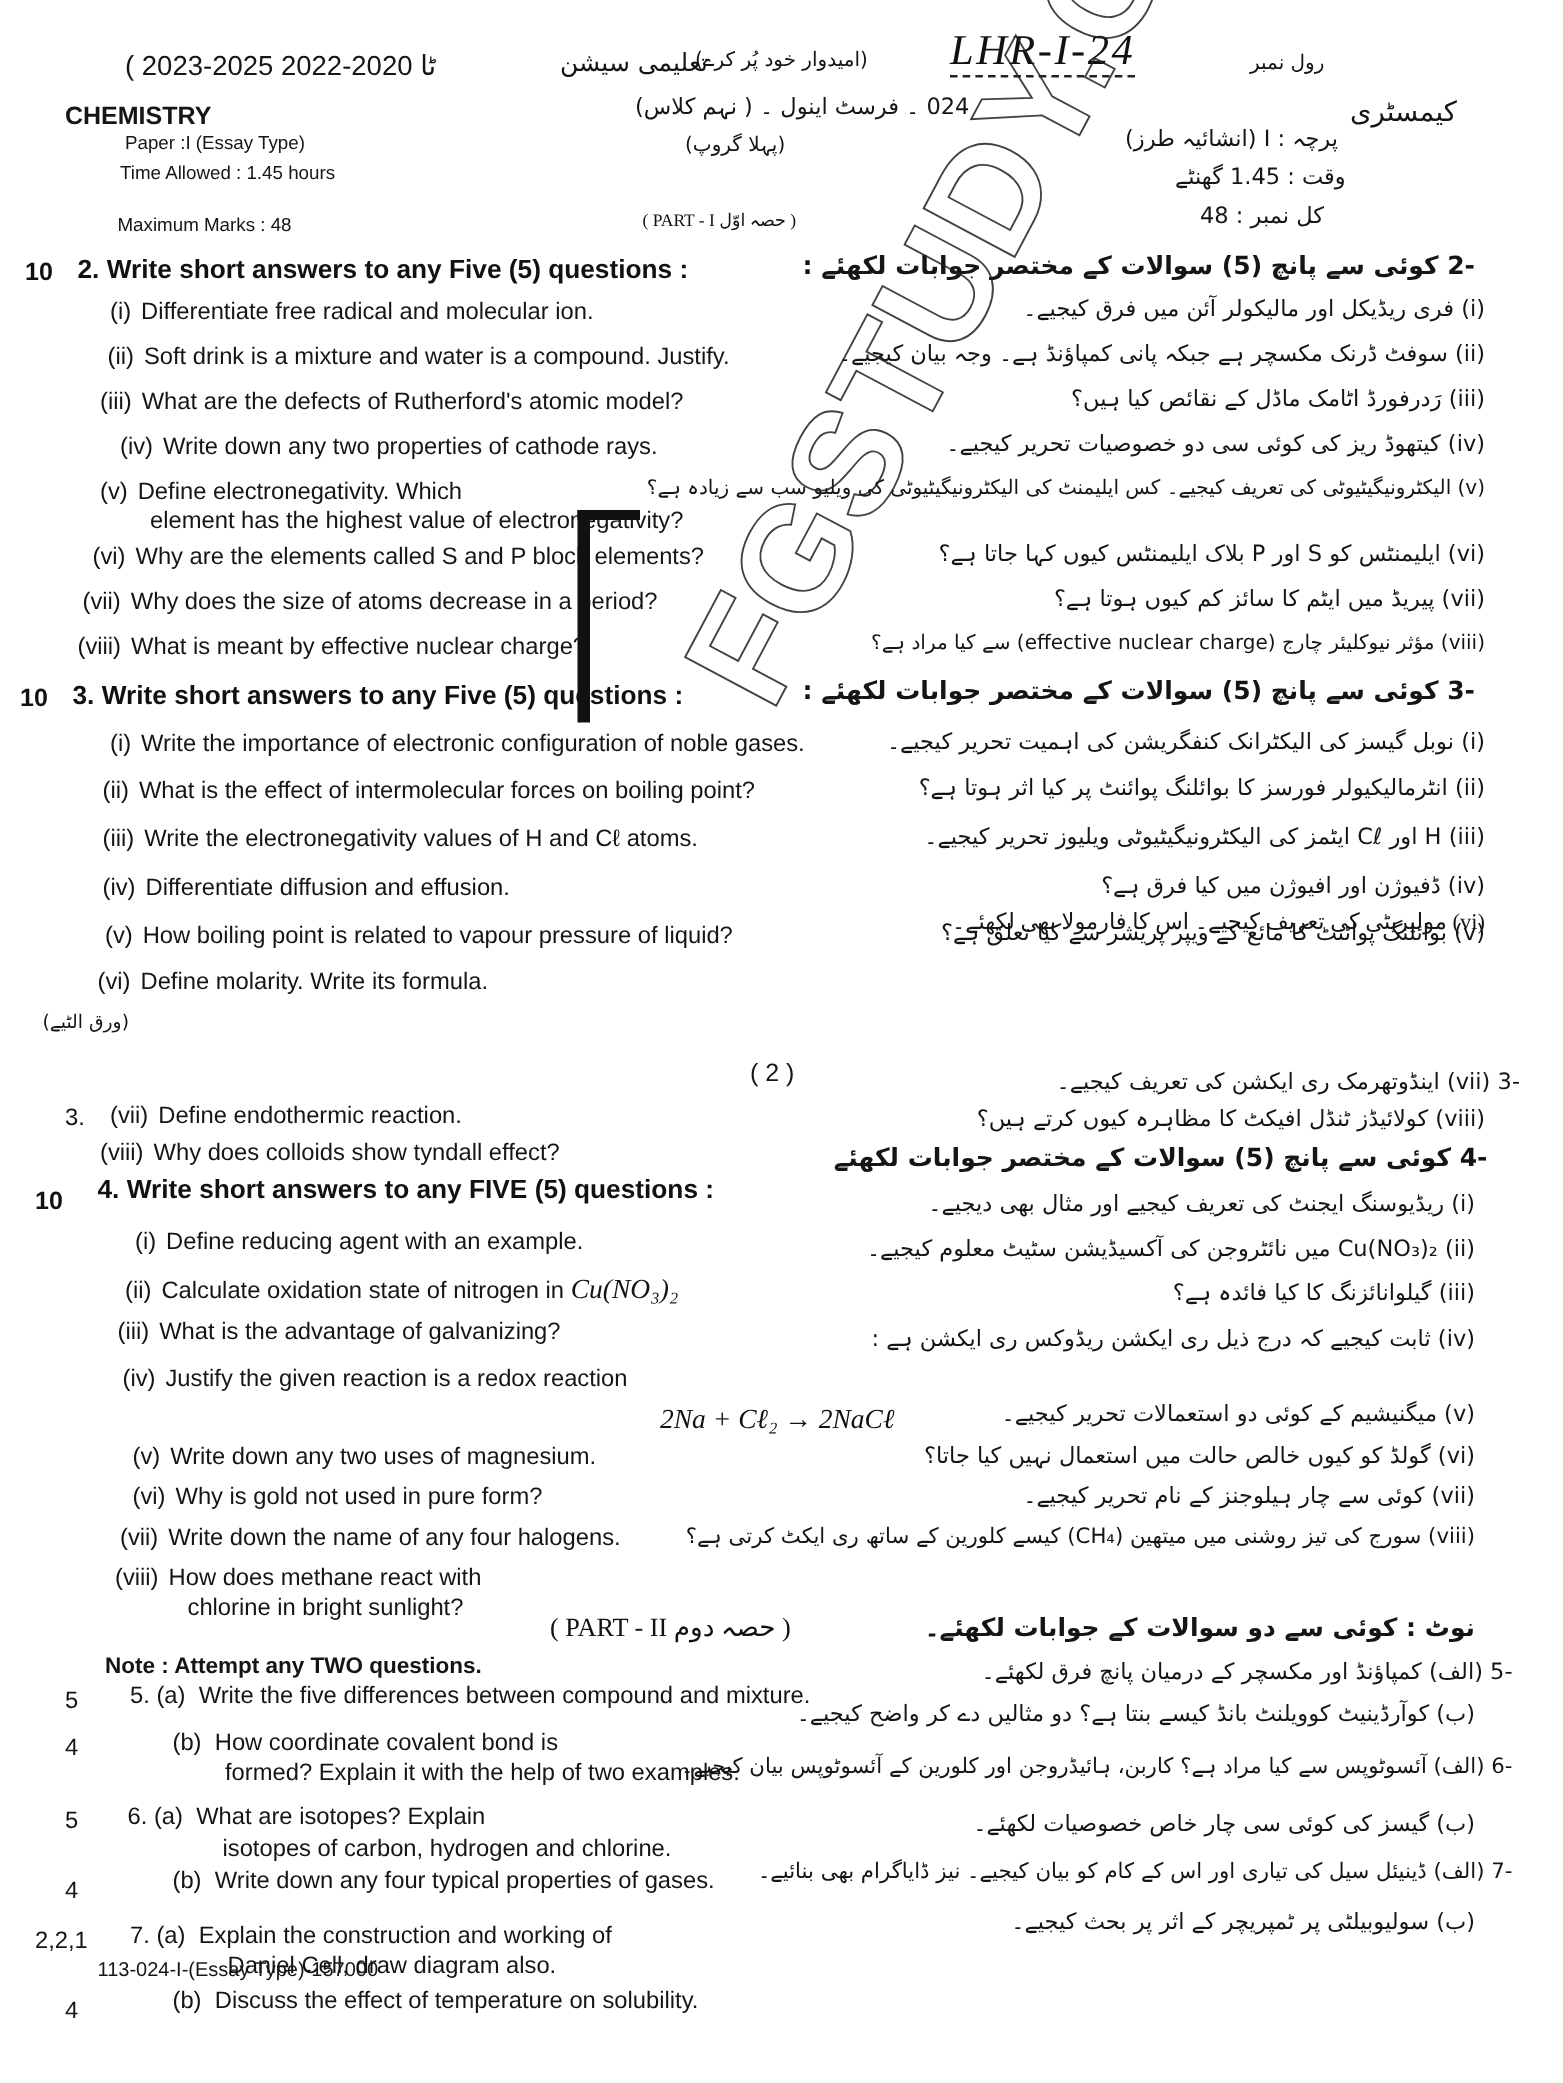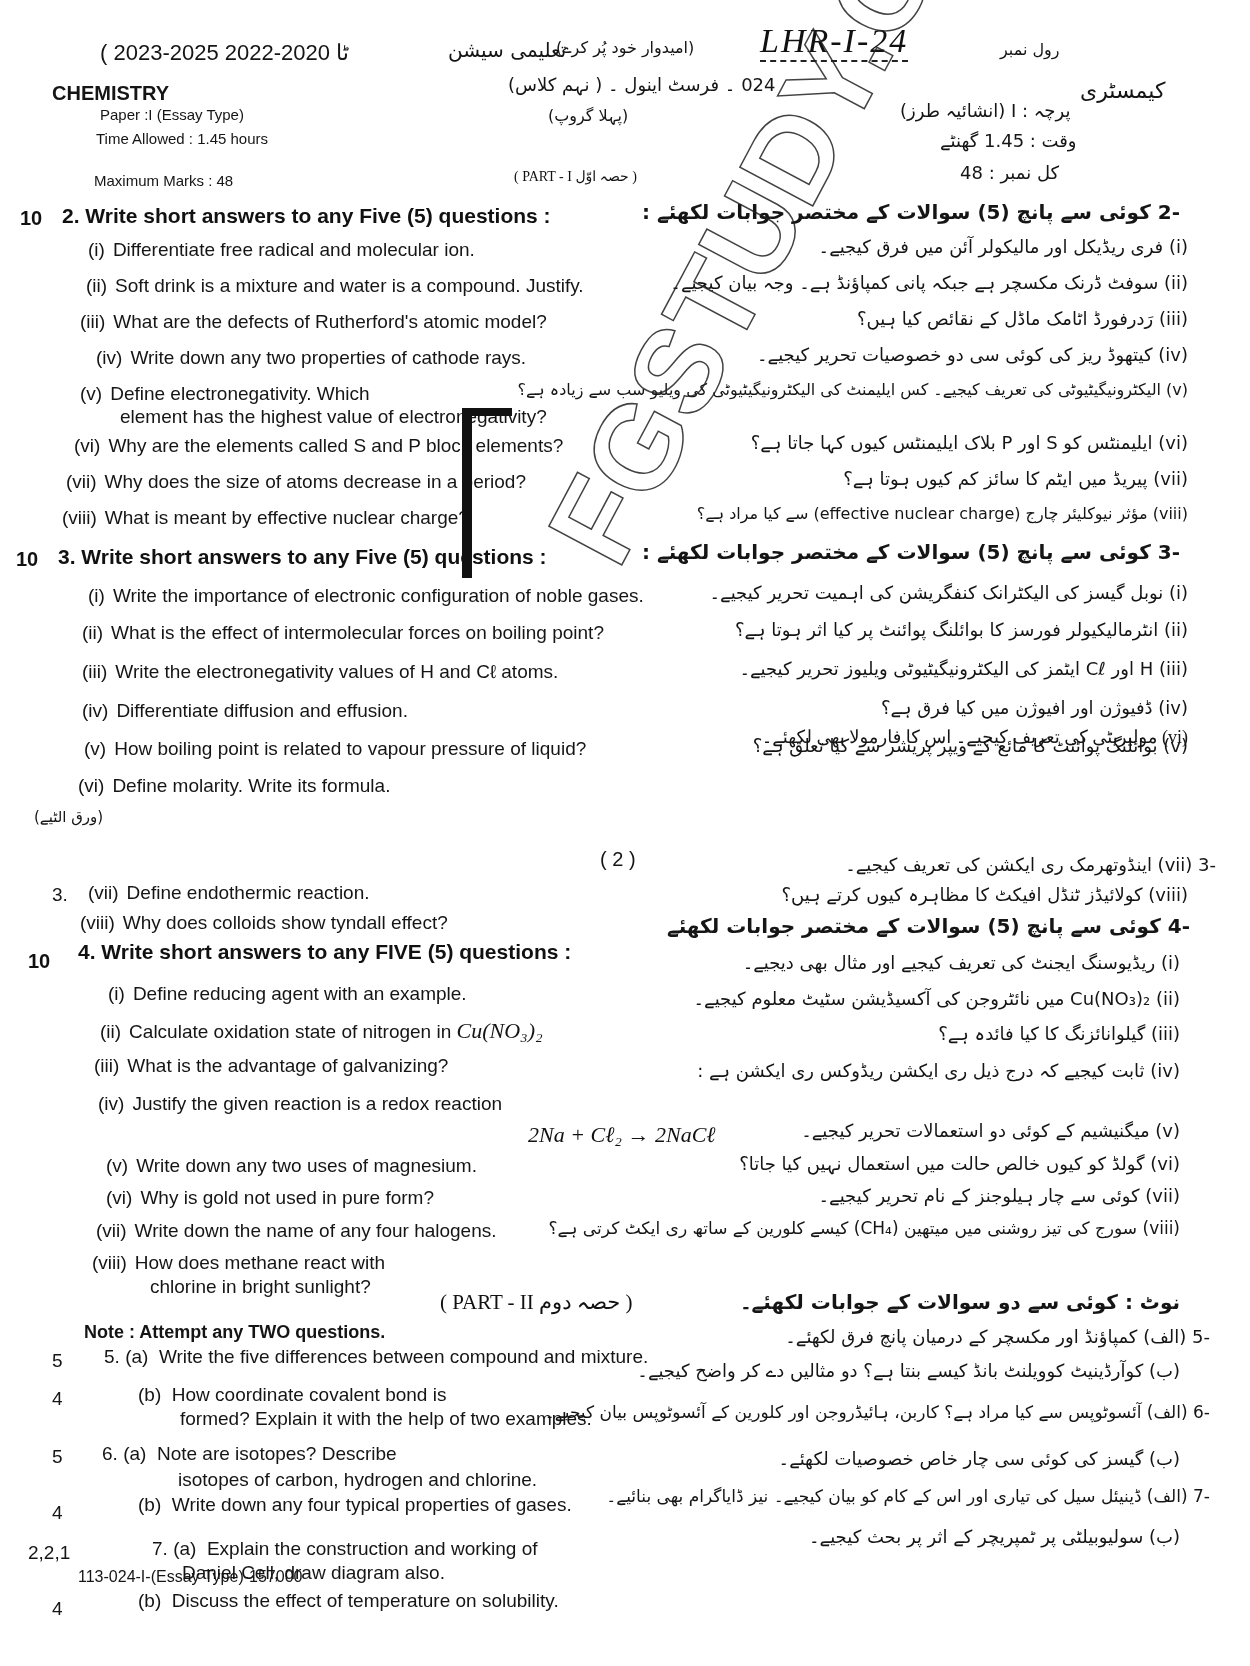--- a/index.html
+++ b/index.html
@@ -161,30 +161,30 @@
   <div class="abs en" style="left:52px; top:1350px;">5</div>
   <div class="abs en" style="left:104px; top:1346px;"><span>5.</span> <span>(a)</span>&nbsp; <span>Write the five differences between compound and mixture.</span></div>
   <div class="abs ur" style="right:40px; top:1326px;">-5  (الف)  کمپاؤنڈ اور مکسچر کے درمیان پانچ فرق لکھئے۔</div>
 
   <div class="abs en" style="left:52px; top:1388px;">4</div>
   <div class="abs en" style="left:138px; top:1384px;"><span>(b)</span>&nbsp; <span>How coordinate covalent bond is</span></div>
   <div class="abs en" style="left:180px; top:1408px;">formed? Explain it with the help of two examples.</div>
   <div class="abs ur" style="right:70px; top:1360px;">(ب)  کوآرڈینیٹ کوویلنٹ بانڈ کیسے بنتا ہے؟ دو مثالیں دے کر واضح کیجیے۔</div>
 
   <div class="abs en" style="left:52px; top:1446px;">5</div>
-  <div class="abs en" style="left:102px; top:1443px;"><span>6.</span> <span>(a)</span>&nbsp; <span>Note are isotopes?  Describe</span></div>
+  <div class="abs en" style="left:102px; top:1443px;"><span>6.</span> <span>(a)</span>&nbsp; <span>What are isotopes?  Explain</span></div>
   <div class="abs en" style="left:178px; top:1469px;">isotopes of carbon, hydrogen and chlorine.</div>
   <div class="abs ur" style="right:40px; top:1402px; font-size:17px;">-6  (الف)  آئسوٹوپس سے کیا مراد ہے؟ کاربن، ہائیڈروجن اور کلورین کے آئسوٹوپس بیان کیجیے۔</div>
 
   <div class="abs en" style="left:52px; top:1502px;">4</div>
   <div class="abs en" style="left:138px; top:1494px;"><span>(b)</span>&nbsp; <span>Write down any four typical properties of gases.</span></div>
   <div class="abs ur" style="right:70px; top:1448px;">(ب)  گیسز کی کوئی سی چار خاص خصوصیات لکھئے۔</div>
 
   <div class="abs en" style="left:28px; top:1542px;">2,2,1</div>
-  <div class="abs en" style="left:104px; top:1538px;margin-left:48px;"><span>7.</span> <span>(a)</span>&nbsp; <span>Explain the construction and working of</span></div>
+  <div class="abs en" style="left:104px; top:1538px;"><span>7.</span> <span>(a)</span>&nbsp; <span>Explain the construction and working of</span></div>
   <div class="abs en" style="left:182px; top:1562px;">Daniel Cell, draw diagram also.</div>
   <div class="abs ur" style="right:40px; top:1486px; font-size:17px;">-7  (الف)  ڈینیئل سیل کی تیاری اور اس کے کام کو بیان کیجیے۔ نیز ڈایاگرام بھی بنائیے۔</div>
 
   <div class="abs en" style="left:52px; top:1598px;">4</div>
   <div class="abs en" style="left:138px; top:1590px;"><span>(b)</span>&nbsp; <span>Discuss the effect of temperature on solubility.</span></div>
   <div class="abs ur" style="right:70px; top:1526px;">(ب)  سولیوبیلٹی پر ٹمپریچر کے اثر پر بحث کیجیے۔</div>
 </section>
 
 <div class="abs en" style="left:52px; top:1568px; font-size:16px;margin-left:26px;">113-024-I-(Essay Type)-157000</div>
 

